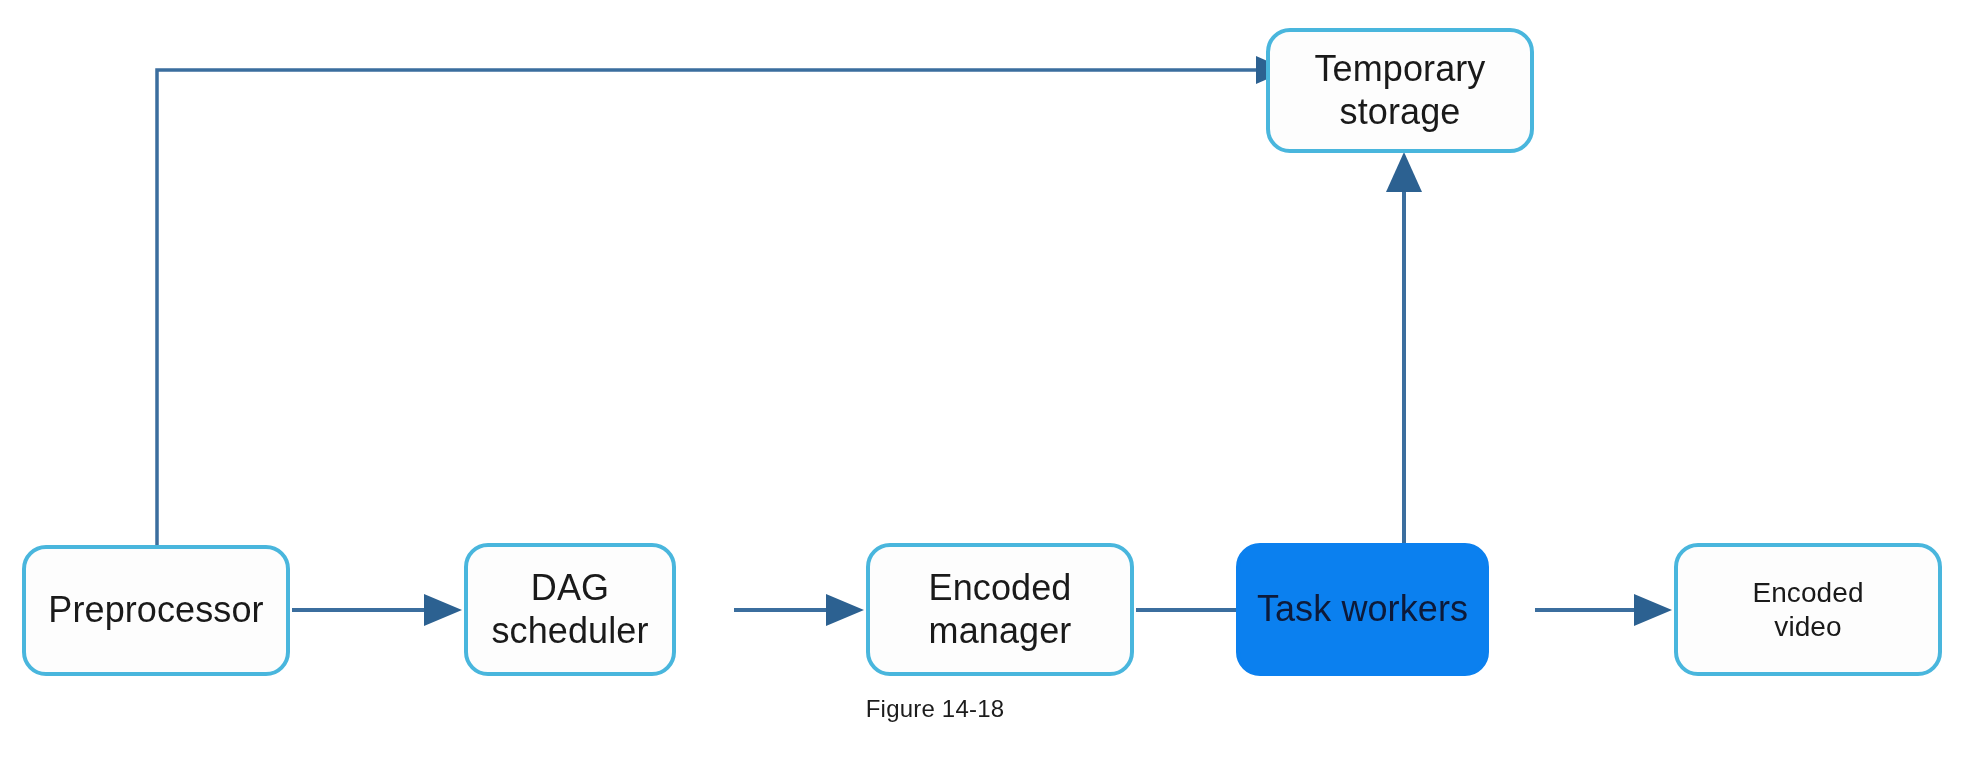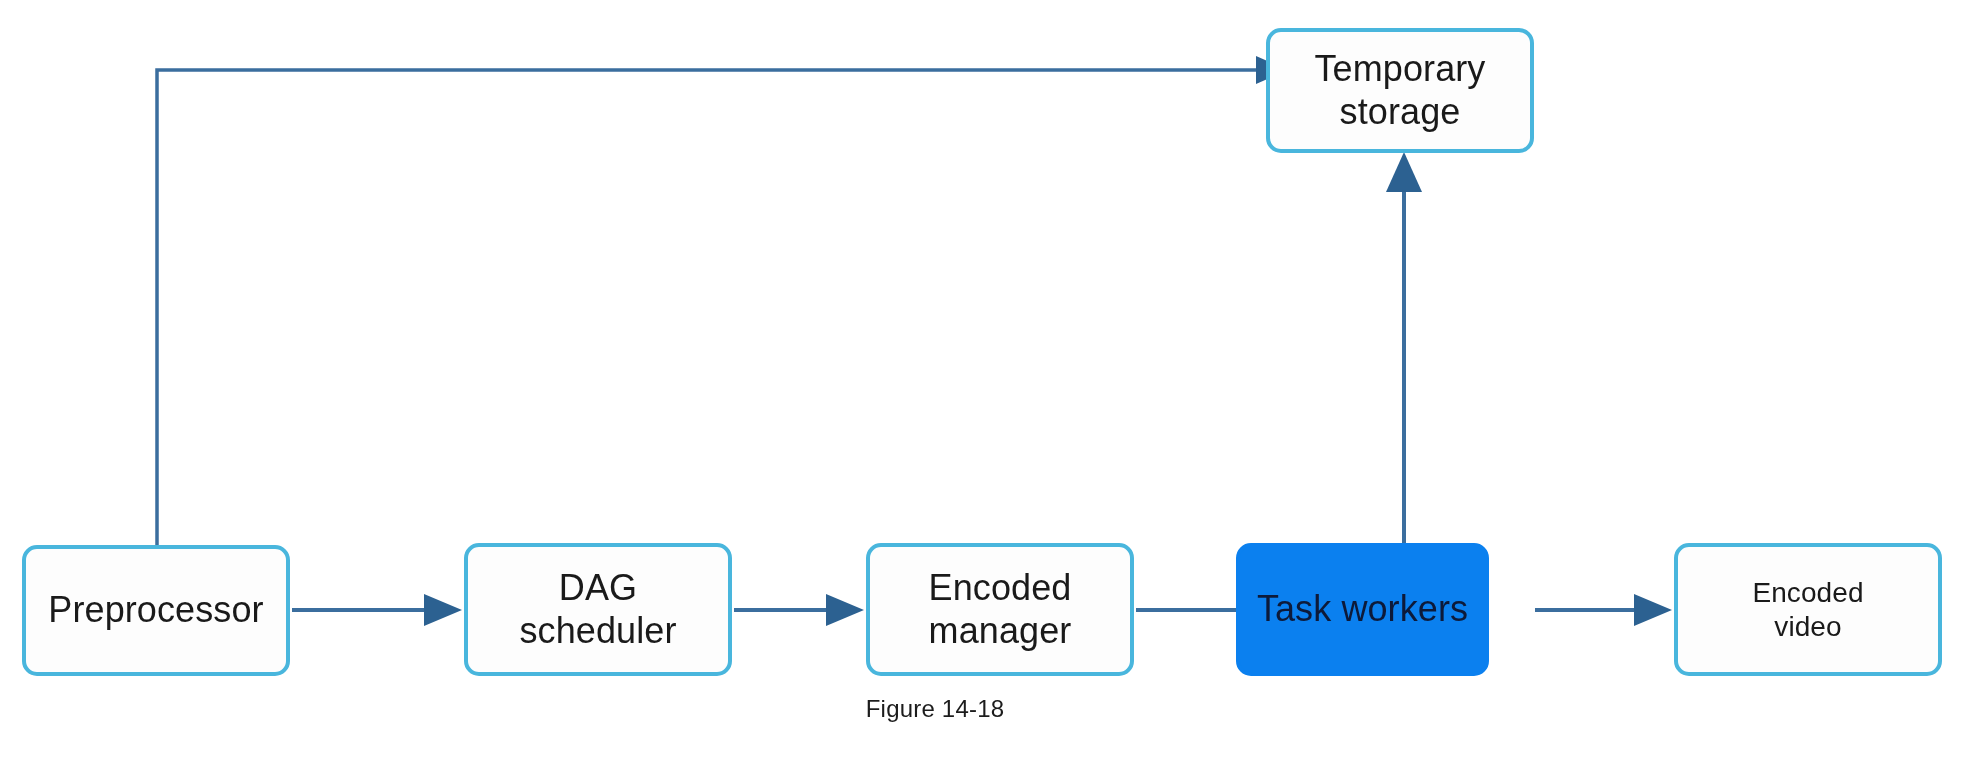--- a/index.html
+++ b/index.html
@@ -27,21 +27,21 @@
     height: 778px;
     pointer-events: none;
   }
   .node {
     position: absolute;
     box-sizing: border-box;
     display: flex;
     align-items: center;
     justify-content: center;
     text-align: center;
-    border-radius: 15px;
+    border-radius: 24px;
     line-height: 1.18;
     white-space: pre-line;
     letter-spacing: 0.1px;
     z-index: 2;
   }
   .node-outline {
     background: #fdfdfd;
     border: 4px solid #49b6dd;
     color: #1a1a1a;
   }
@@ -105,21 +105,21 @@
 
   <div class="node node-outline" style="left:1266px; top:28px; width:268px; height:125px; font-size:36px;">
     <span class="node-label">Temporary
 storage</span>
   </div>
 
   <div class="node node-outline" style="left:22px; top:545px; width:268px; height:131px; font-size:36px;">
     <span class="node-label">Preprocessor</span>
   </div>
 
-  <div class="node node-outline" style="left:464px; top:543px; width:268px; height:133px; font-size:36px;">
+  <div class="node node-outline" style="left:464px; top:543px; width:212px; height:133px; font-size:36px;">
     <span class="node-label">DAG
 scheduler</span>
   </div>
 
   <div class="node node-outline" style="left:866px; top:543px; width:268px; height:133px; font-size:36px;">
     <span class="node-label">Encoded
 manager</span>
   </div>
 
   <div class="node node-filled" style="left:1236px; top:543px; width:253px; height:133px; font-size:36px;">

